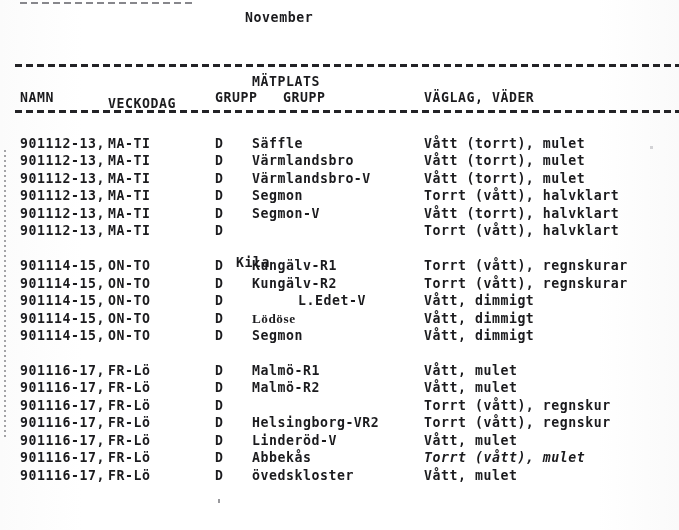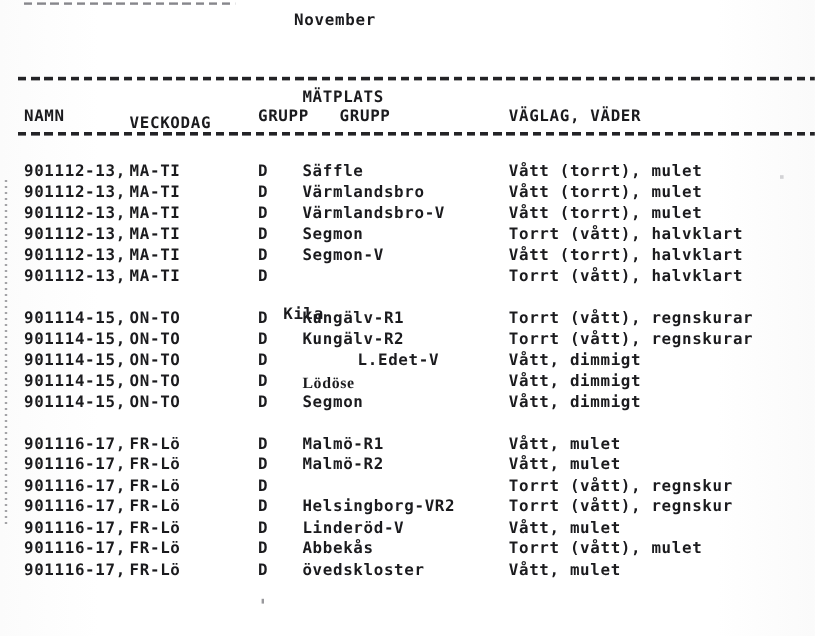--- a/index.html
+++ b/index.html
@@ -226,21 +226,21 @@
         <div class="t" style="left: 108px; top: 0px;">FR-Lö</div>
         <div class="t" style="left: 215px; top: 0px;">D</div>
         <div class="t" style="left: 252px; top: 0px;">Linderöd-V</div>
         <div class="t" style="left: 424px; top: 0px;">Vått, mulet</div>
       </div>
       <div style="position: absolute; left: 0px; top: 450.1px; width: 679px; height: 17.45px;">
         <div class="t" style="left: 20px; top: 0px;">901116-17,</div>
         <div class="t" style="left: 108px; top: 0px;">FR-Lö</div>
         <div class="t" style="left: 215px; top: 0px;">D</div>
         <div class="t" style="left: 252px; top: 0px;">Abbekås</div>
-        <div class="t" style="left: 424px; top: 0px;">Torrt (vått), mulet</div>
+        <div class="t" style="left: 424px; top: 0px; font-style: italic;">Torrt (vått), mulet</div>
       </div>
       <div style="position: absolute; left: 0px; top: 467.55px; width: 679px; height: 17.45px;">
         <div class="t" style="left: 20px; top: 0px;">901116-17,</div>
         <div class="t" style="left: 108px; top: 0px;">FR-Lö</div>
         <div class="t" style="left: 215px; top: 0px;">D</div>
         <div class="t" style="left: 252px; top: 0px;">övedskloster</div>
         <div class="t" style="left: 424px; top: 0px;">Vått, mulet</div>
       </div>
     </div>
 

